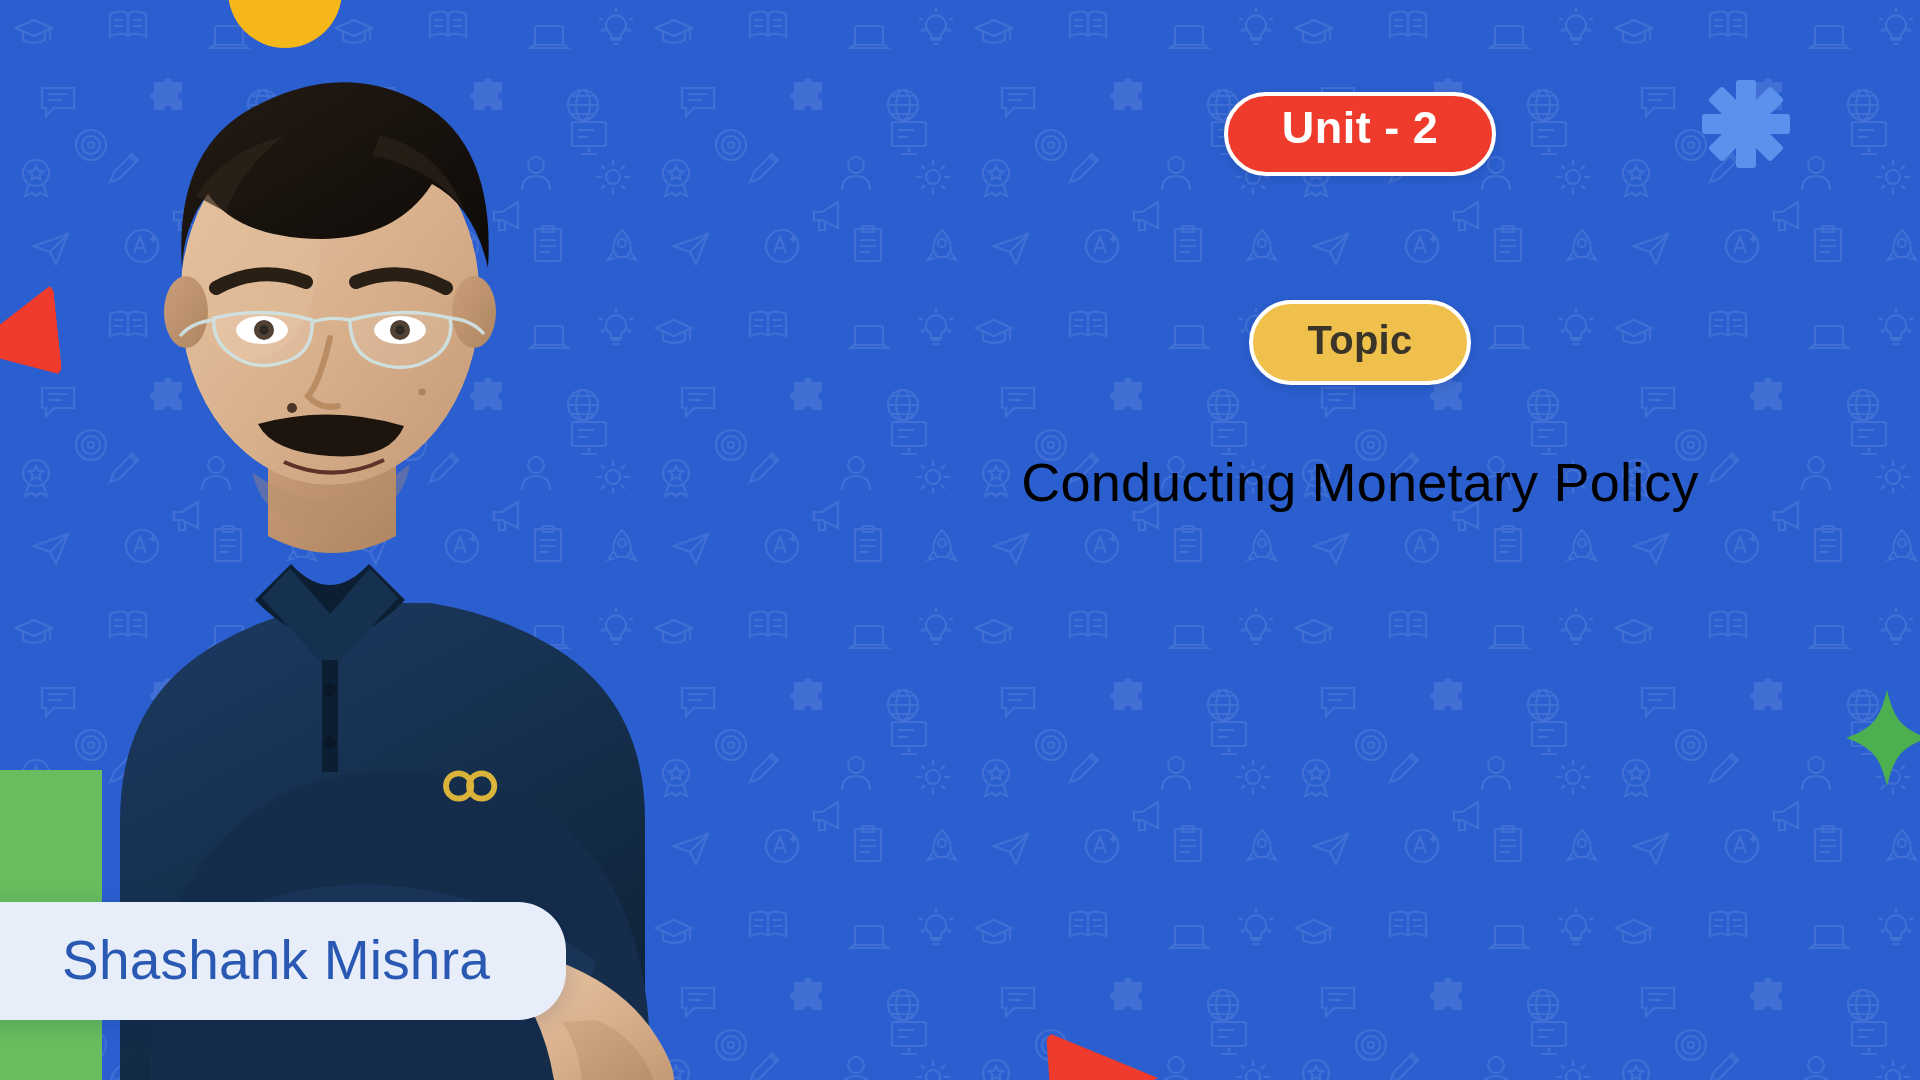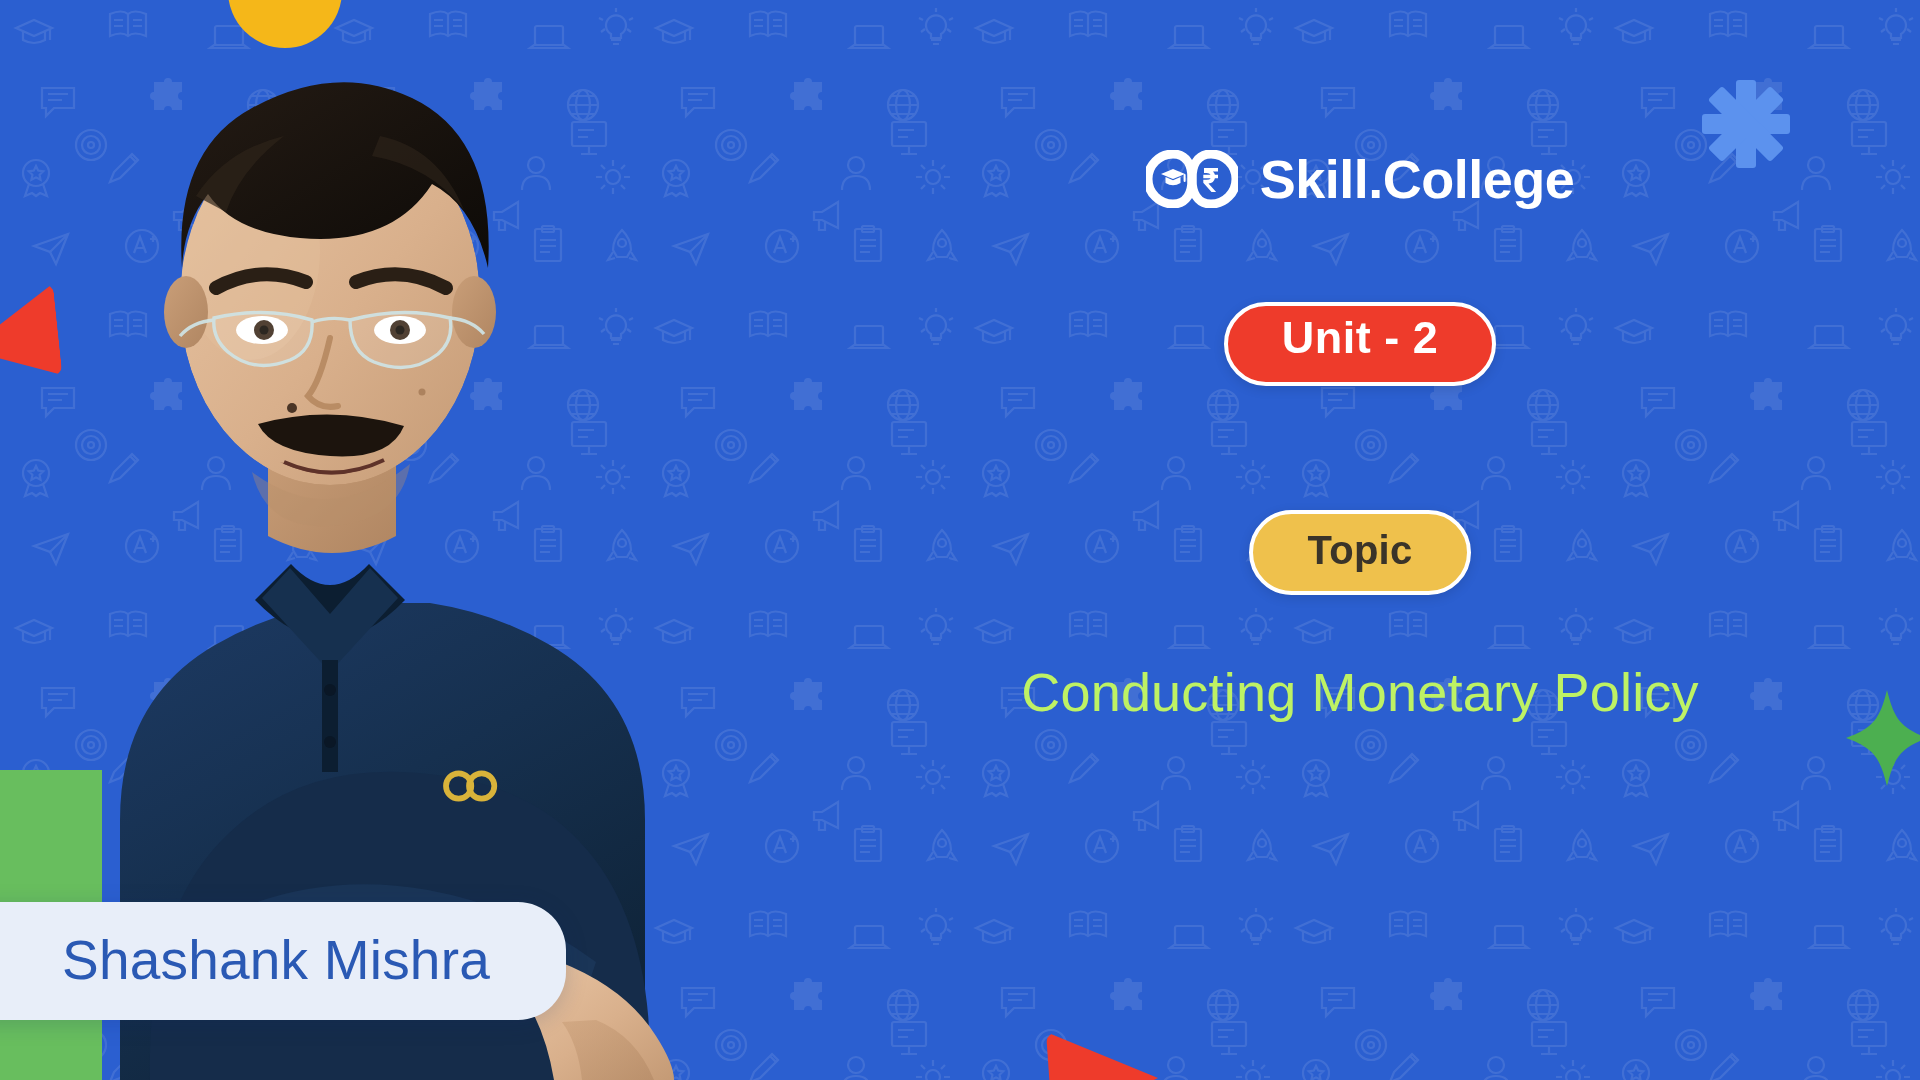--- a/index.html
+++ b/index.html
@@ -164,21 +164,21 @@
     font-weight:700;
     color:#3A3429;
     letter-spacing:.3px;
     white-space:nowrap;
   }
 
   .topic-title {
     margin-top:66px;
     font-size:54px;
     font-weight:400;
-    color:#bef264;
+    color:#000000;
     letter-spacing:.2px;
     text-align:center;
     white-space:nowrap;
   }
 </style>
 </head>
 <body>
 
 <div id="slide">
 
@@ -403,37 +403,20 @@
       <path d="M252 472 q78 58 158 -8 q-10 58 -80 62 q-64 4 -78 -54 Z" fill="#B78E69" opacity=".35"></path>
     </svg>
   </div>
 
   <div class="name-plate">
     <div class="name-plate-text">Shashank Mishra</div>
   </div>
 
   <div class="content">
 
-    <div class="brand">
-      <div class="brand-mark">
-        <svg viewBox="0 0 92 58" xmlns="http://www.w3.org/2000/svg">
-          <path d="M27 4 a25 25 0 1 0 0 50 c14 0 19-12 19-25 S41 4 27 4 Z" fill="none" stroke="#FFFFFF" stroke-width="9"></path>
-          <path d="M65 4 a25 25 0 1 1 0 50 c-14 0-19-12-19-25 S51 4 65 4 Z" fill="none" stroke="#FFFFFF" stroke-width="9"></path>
-          <g fill="#FFFFFF">
-            <path d="M15 24 L27 19 L39 24 L27 29 Z"></path>
-            <path d="M19.5 27 v6 q7.5 4.5 15 0 v-6 l-7.5 3.2 Z"></path>
-            <rect x="37.6" y="24" width="2" height="8" rx="1"></rect>
-          </g>
-          <g fill="#FFFFFF">
-            <path d="M58 18 h14 v3.4 h-5.1 q1.6 1.4 2 3.4 h3.1 v3.4 h-3.1 q-.9 4.8 -6.4 5.4 l7.6 8.4 h-4.6 l-8.2 -9.2 v-3 h3.2 q3.4 0 4.2 -1.6 h-7.4 v-3.4 h7.3 q-.9 -1.8 -4.1 -1.8 H58 Z"></path>
-          </g>
-        </svg>
-      </div>
-      <div class="brand-name">Skill.College</div>
-    </div>
 
     <div class="unit-badge">
       <div class="unit-badge-text">Unit - 2</div>
     </div>
 
 
     <div class="topic-badge">
       <div class="topic-badge-text">Topic</div>
     </div>
 

